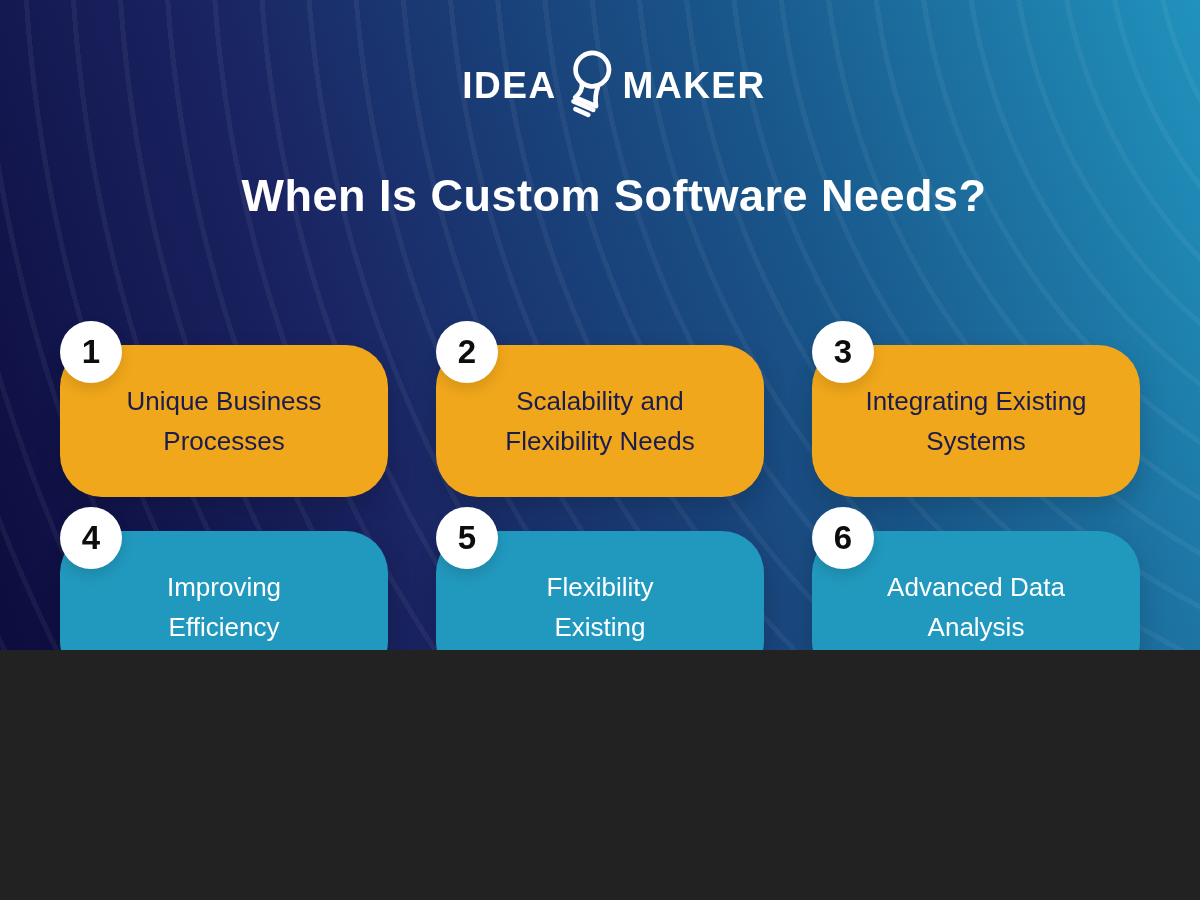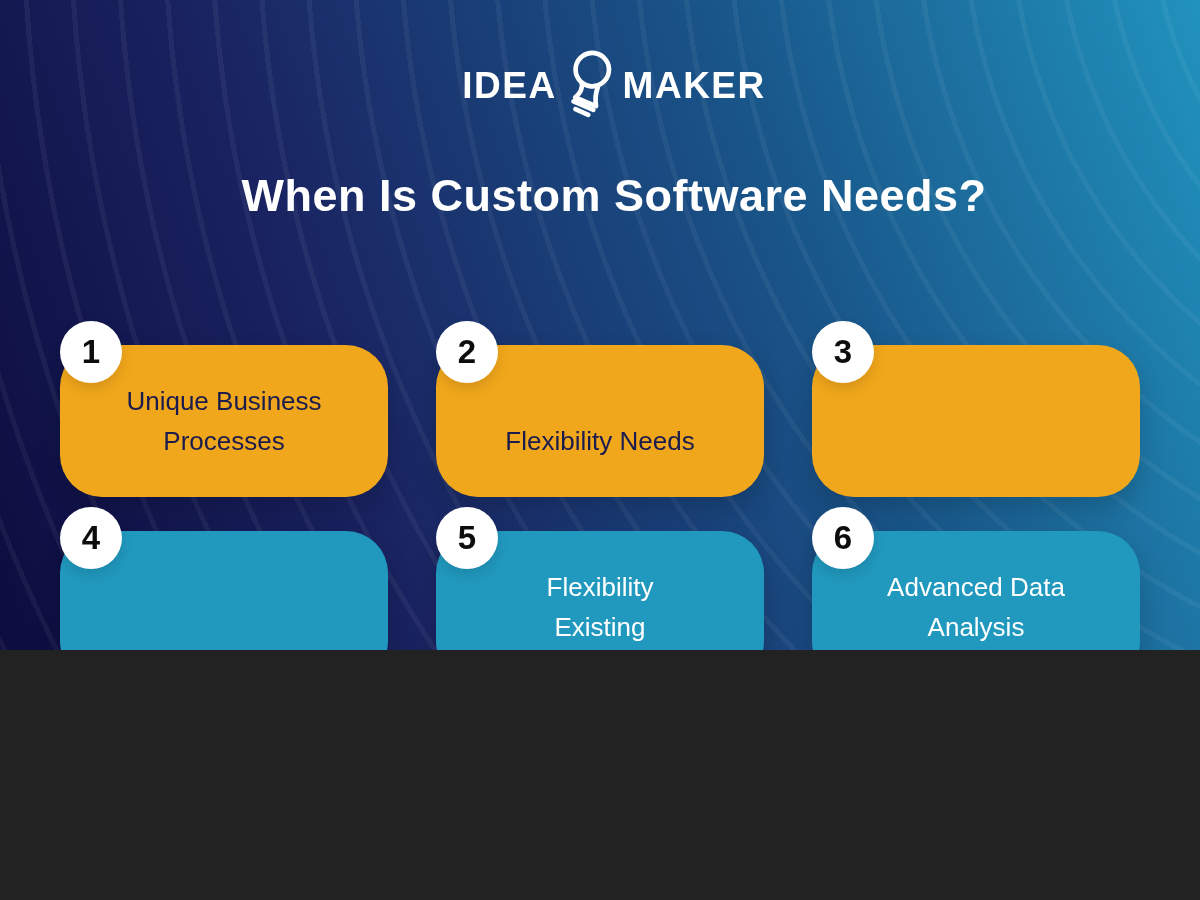--- a/index.html
+++ b/index.html
@@ -84,31 +84,39 @@
       <div class="num">1</div>
       <div class="card-label">
         <span>Unique Business</span><br>
         <span>Processes</span>
       </div>
     </div>
 
     <div class="card card--orange">
       <div class="num">2</div>
       <div class="card-label">
-        <br>
+        <span>Scalability and</span><br>
         <span>Flexibility Needs</span>
       </div>
     </div>
 
     <div class="card card--orange">
       <div class="num">3</div>
+      <div class="card-label">
+        <span>Integrating Existing</span><br>
+        <span>Systems</span>
+      </div>
     </div>
 
     <div class="card card--teal">
       <div class="num">4</div>
+      <div class="card-label">
+        <span>Improving</span><br>
+        <span>Efficiency</span>
+      </div>
     </div>
 
     <div class="card card--teal">
       <div class="num">5</div>
       <div class="card-label">
         <span>Flexibility</span><br>
         <span>Existing</span>
       </div>
     </div>
 

